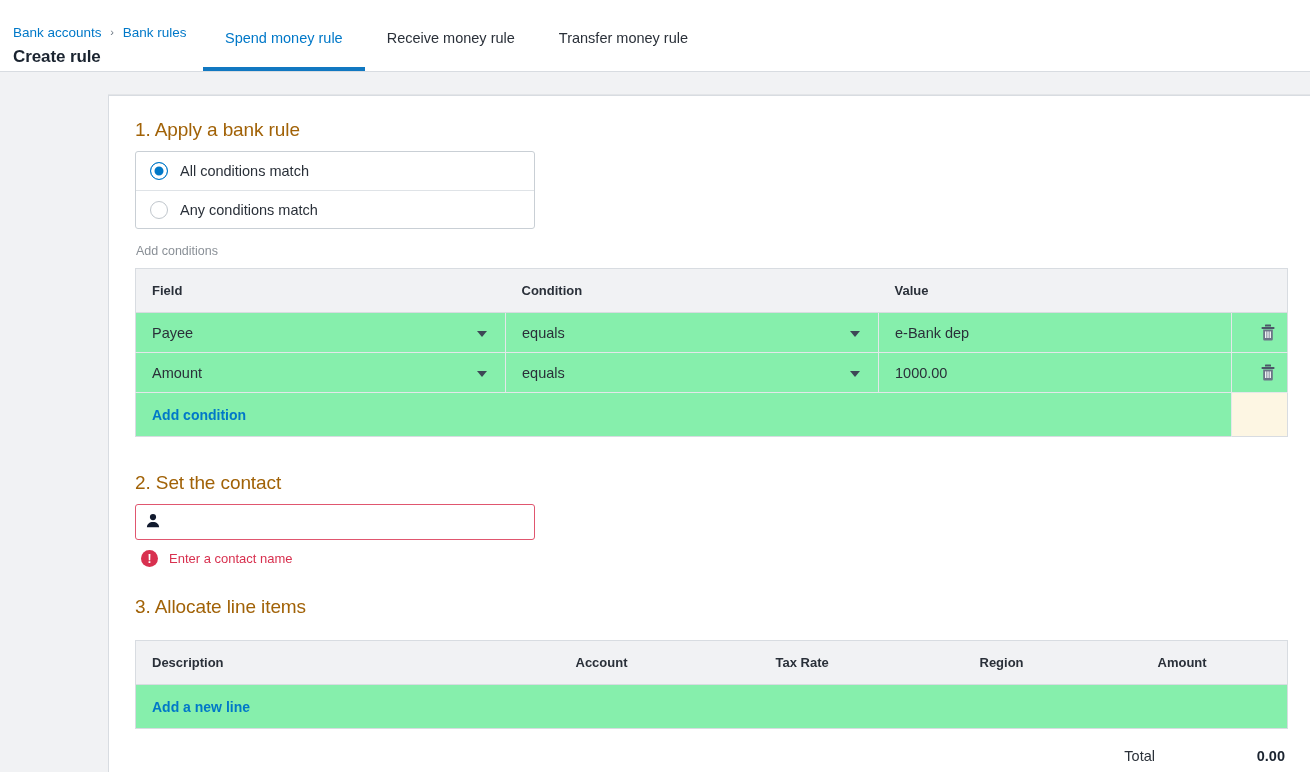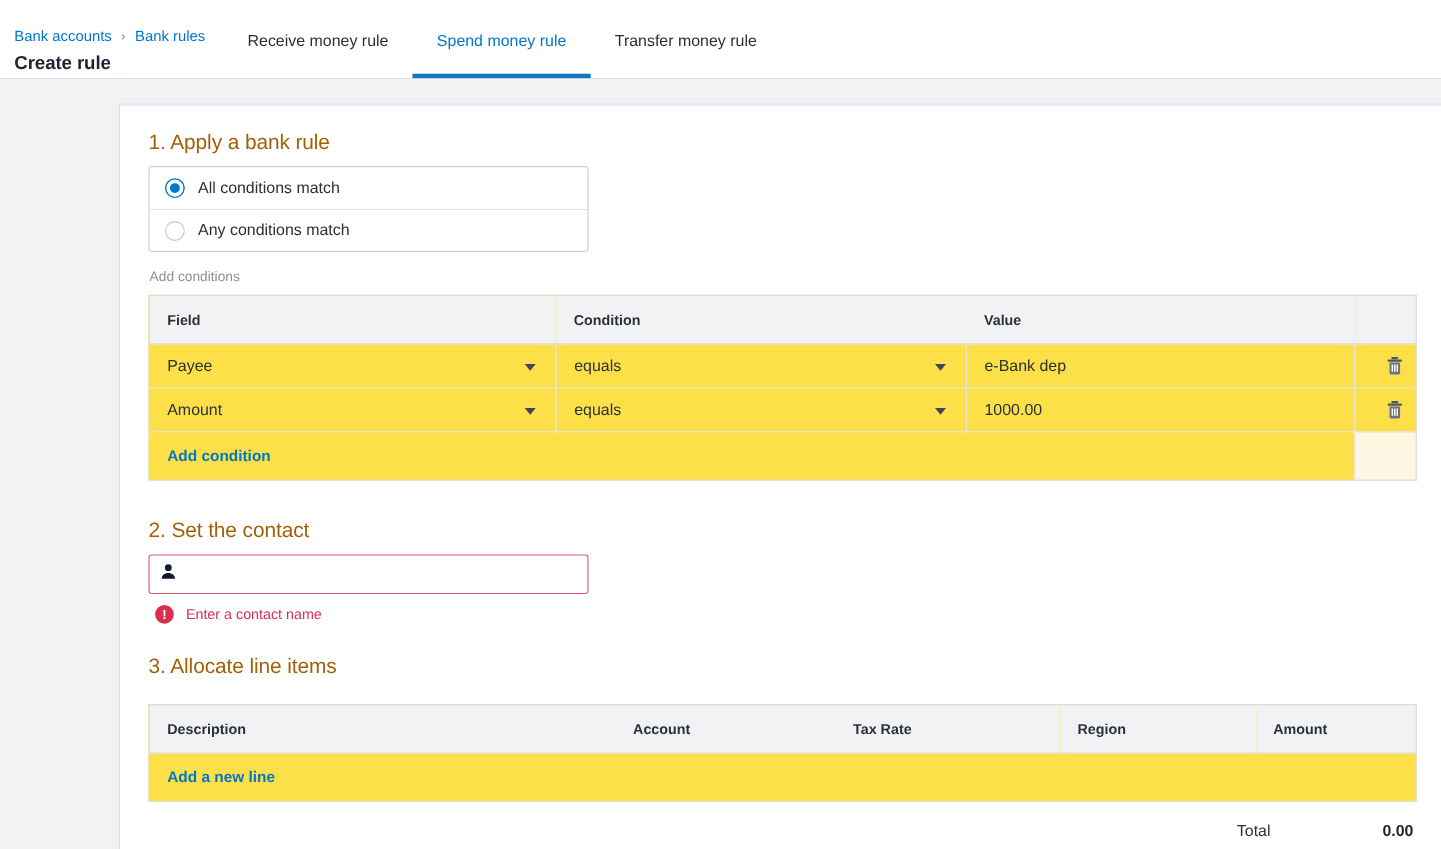--- a/index.html
+++ b/index.html
@@ -164,21 +164,21 @@
     color: #8a9097;
     margin: 14px 0 8px 1px;
     line-height: 17px;
   }
 
   
   .tbl {
     width: 1152px;
     border: 1px solid #d8dce1;
     border-collapse: collapse;
-    background: #fde047;
+    background: #86efac;
     table-layout: fixed;
   }
   .tbl th {
     background: #f1f2f4;
     font-size: 13px;
     font-weight: bold;
     color: #2a3039;
     text-align: left;
     padding: 13px 0 13px 16px;
     border-bottom: 1px solid #d8dce1;
@@ -341,22 +341,22 @@
   <div class="head-left">
     <div class="breadcrumb">
       <span class="crumb-link">Bank accounts</span>
       <span class="crumb-sep">›</span>
       <span class="crumb-link">Bank rules</span>
     </div>
     <div class="page-title">Create rule</div>
   </div>
 
   <div class="tabs">
+    <div class="tab active">Spend money rule</div>
     <div class="tab">Receive money rule</div>
-    <div class="tab active">Spend money rule</div>
     <div class="tab">Transfer money rule</div>
   </div>
 
 </div>
 
 <div class="body-area">
   <div class="grey-strip"></div>
   <div class="grey-left"></div>
 
   <div class="card">

